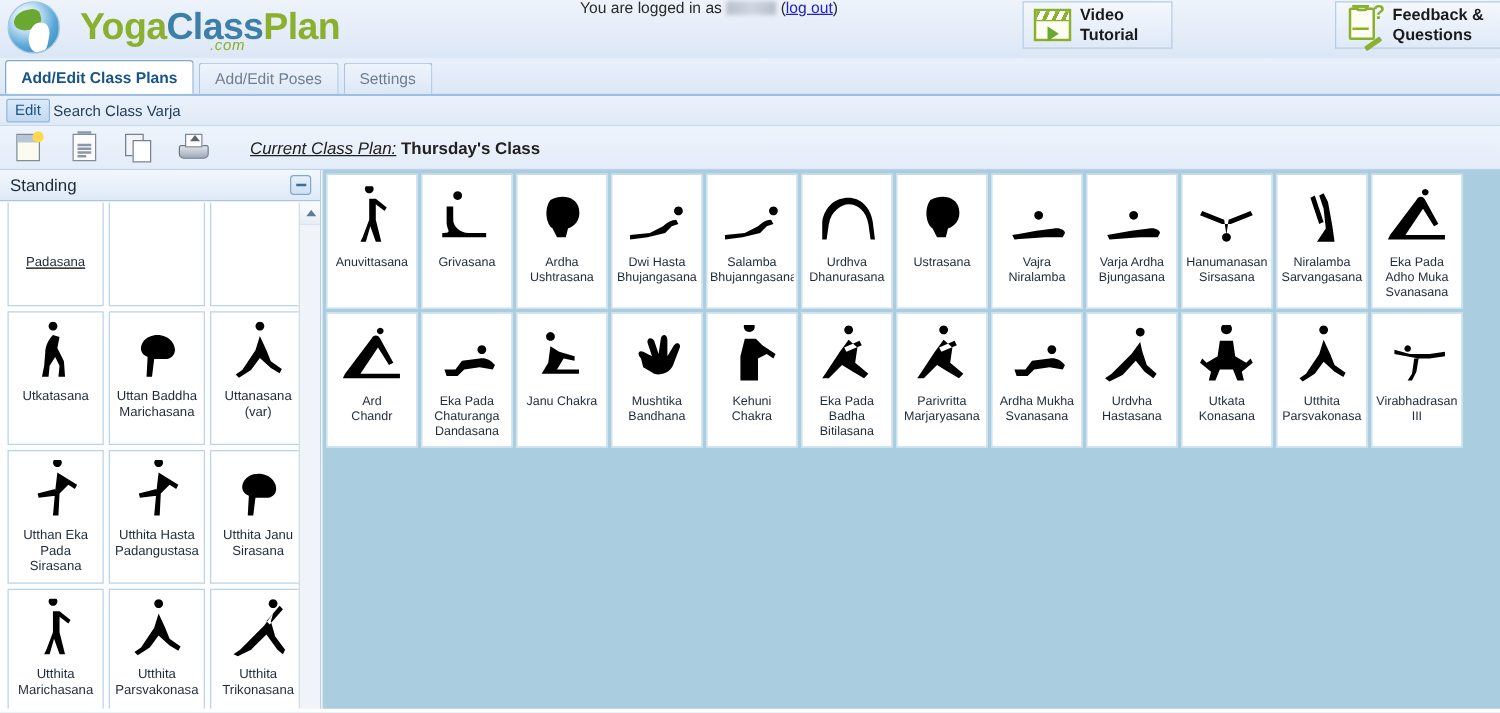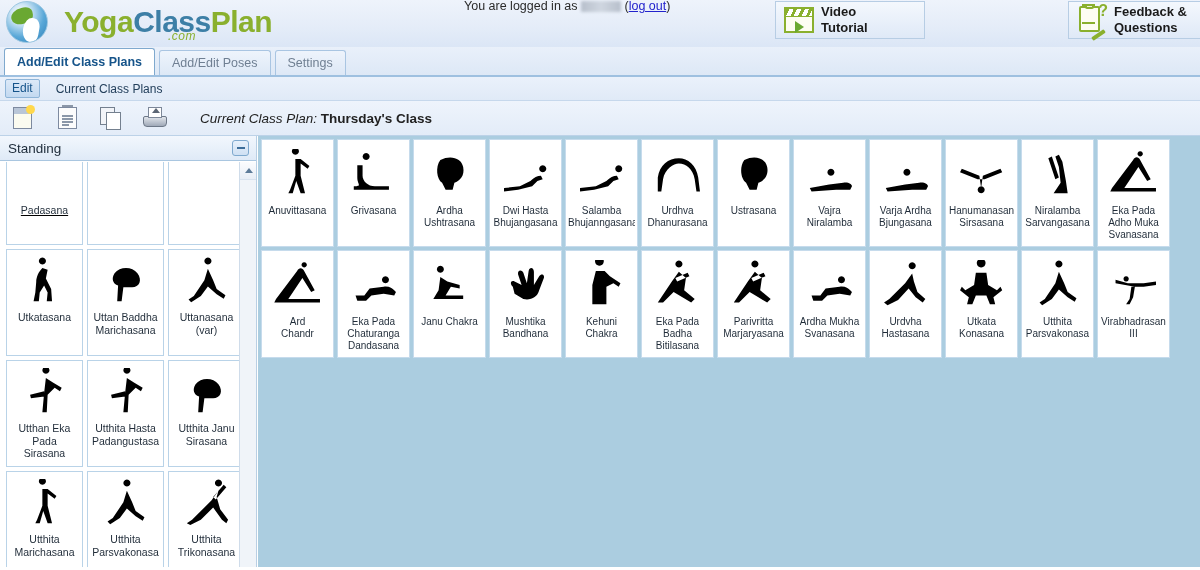--- a/index.html
+++ b/index.html
@@ -61,21 +61,21 @@
   .loggedin a { color: #2222cc; }
   .hdr-btn {
     position: absolute; top: 1px;
     display: flex; align-items: center; gap: 7px;
     background: linear-gradient(to bottom,#f4f8fd,#dfe9f7);
     border: 1px solid #b7cde4;
     padding: 5px 10px 5px 8px;
     height: 38px;
   }
   .hdr-btn .lbl { font-size: 13px; font-weight: bold; color: #1a1a1a; line-height: 1.25; }
-  #btn-video { left: 775px; width: 150px; }
+  #btn-video { left: 818px; width: 120px; }
   #btn-feedback { left: 1068px; width: 134px; }
   .ico-video {
     width: 30px; height: 26px; position: relative;
     border: 2px solid #8ab02e; background: #fdfdf2; flex: none;
   }
   .ico-video::before {
     content: ""; position: absolute; left: 0; top: 0; right: 0; height: 7px;
     background: repeating-linear-gradient(115deg,#8ab02e 0 3px,#ffffff 3px 7px);
     border-bottom: 1px solid #8ab02e;
   }
@@ -130,21 +130,21 @@
     background: #ffffff;
     height: 27px; line-height: 26px;
     border-color: #7fa9ce;
   }
 
   
   .subbar {
     position: relative; height: 24px;
     background: linear-gradient(to bottom,#eaf1fb,#e0eaf7);
     border-bottom: 1px solid #c6d8ec;
-    display: flex; align-items: center; padding-left: 5px; gap: 16px;
+    display: flex; align-items: center; padding-left: 5px; gap: 3px;
   }
   .edit-chip {
     font-size: 12px; color: #16548a;
     background: linear-gradient(to bottom,#dce9f8,#c3d9f0);
     border: 1px solid #8fb5d8; border-radius: 2px;
     padding: 1px 6px; line-height: 15px;
   }
   .subbar-link { font-size: 12px; color: #24405c; }
 
   
@@ -195,21 +195,21 @@
     position: absolute; left: 6px; top: 2px; width: 14px; height: 11px;
     background: #ffffff; border: 1px solid #7d8899;
   }
   .ico-print .arw {
     position: absolute; left: 10px; top: 3px;
     border-bottom: 5px solid #5c6675; border-left: 4px solid transparent; border-right: 4px solid transparent;
   }
   .cur-plan {
     margin-left: 14px; font-size: 13.5px; color: #222;
   }
-  .cur-plan .lbl { font-style: italic; }
+  .cur-plan .lbl { font-style: italic; text-decoration: underline; }
   .cur-plan .val { font-weight: bold; }
 
   
   .body-split { position: relative; height: 431px; }
 
   
   .sidebar {
     position: absolute; left: 0; top: 0; width: 257px; height: 431px;
     background: #ffffff; border-right: 1px solid #b9cfe4;
     overflow: hidden;
@@ -334,21 +334,21 @@
   <div class="tabbar">
     <div class="tabs">
       <div class="tab active">Add/Edit Class Plans</div>
       <div class="tab">Add/Edit Poses</div>
       <div class="tab">Settings</div>
     </div>
   </div>
 
   <div class="subbar">
     <span class="edit-chip">Edit</span>
-    <span class="subbar-link">Current Class Plans</span>
+    <span class="subbar-link">Search Class Varja</span>
   </div>
 
   <div class="icobar">
     <span class="tbico ico-new">
         <span class="pg"></span>
         <span class="dot"></span>
       </span>
     <span class="tbico ico-list">
         <span class="pg"></span>
         <span class="l"></span>

